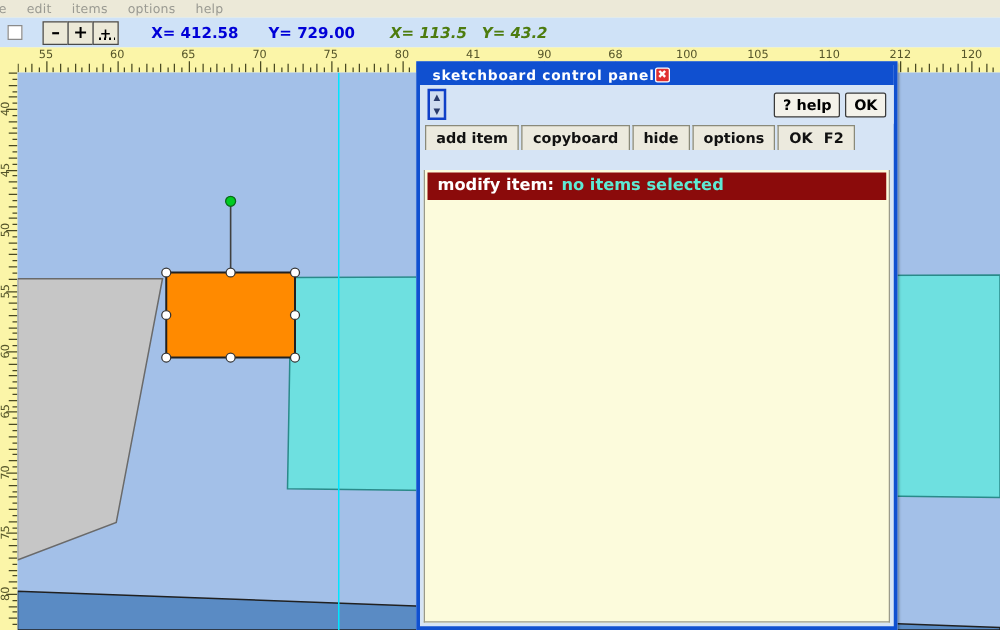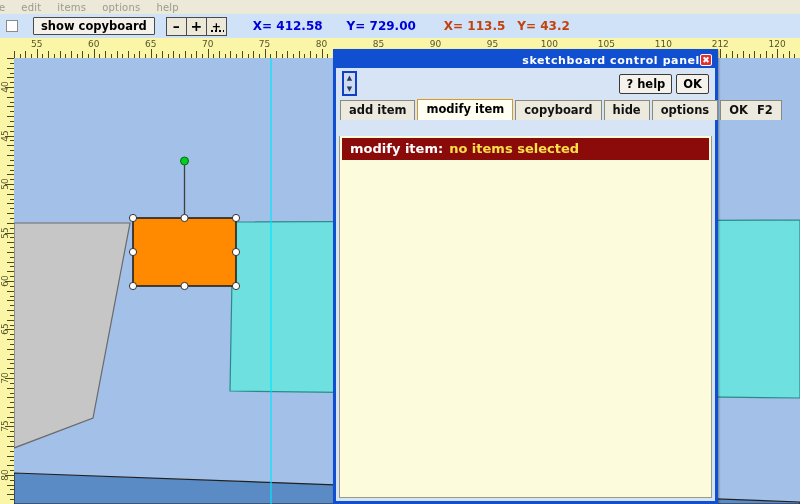--- a/index.html
+++ b/index.html
@@ -43,21 +43,21 @@
     width:21px;height:19px;background:#ece9d8;border:1px solid #4a4a4a;
     margin-left:-1px;display:flex;align-items:center;justify-content:center;
     font-size:14px;font-weight:bold;color:#000;line-height:1;box-sizing:border-box;
     position:relative;
   }
   .zbtn.fit{font-size:11px;}
   .zbtn.fit .bar{position:absolute;bottom:3px;left:4px;width:13px;height:2px;
     background:repeating-linear-gradient(to right,#000 0 2px,transparent 2px 4px);}
   .coord{font-size:12px;font-weight:bold;white-space:nowrap;}
   .coord.b{color:#0000d8;}
-  .coord.r{color:#c2410c;}
+  .coord.r{color:#4d7c0f;font-style:italic;}
 
   
   .ruler-h{
     position:absolute;left:0;top:38px;width:800px;height:20px;
     background:#fbf5a8;overflow:hidden;
   }
   .ruler-v{
     position:absolute;left:0;top:38px;width:14px;height:466px;
     background:#fbf5a8;overflow:hidden;
   }
@@ -75,21 +75,21 @@
   .canvas svg{display:block;}
 
   
   .panel{
     position:absolute;left:333px;top:49px;width:385px;height:455px;
     border:3px solid #1050d0;background:#d6e4f5;box-sizing:border-box;
     box-shadow:1px 1px 2px rgba(0,0,0,.35);
   }
   .panel-title{
     height:16px;background:#1050d0;
-    display:flex;align-items:center;justify-content:flex-end;
+    display:flex;align-items:center;justify-content:flex-start;
     padding:0 3px 0 10px;
   }
   .panel-title .t{color:#fff;font-size:11px;font-weight:bold;letter-spacing:.6px;white-space:nowrap;}
   .closebox{
     width:12px;height:12px;background:#e03030;border:1px solid #fff;
     display:flex;align-items:center;justify-content:center;
     color:#fff;font-size:9px;font-weight:bold;line-height:1;box-sizing:border-box;
     border-radius:2px;
   }
   .panel-head{
@@ -138,21 +138,20 @@
   <div class="menubar">
     <div class="mi">le</div>
     <div class="mi">edit</div>
     <div class="mi">items</div>
     <div class="mi">options</div>
     <div class="mi">help</div>
   </div>
 
   <div class="toolbar">
     <div class="chk"></div>
-    <div class="tbtn">show copyboard</div>
     <div class="zoomgrp">
       <div class="zbtn">–</div>
       <div class="zbtn">+</div>
       <div class="zbtn fit">
         <span>+</span>
         <span class="bar"></span>
       </div>
     </div>
     <div style="width:26px"></div>
     <div class="coord b">X= 412.58</div>
@@ -302,23 +301,23 @@
       <div class="tick" style="left: 777.217px; height: 9px;"></div>
       <div class="tick" style="left: 782.913px; height: 4px;"></div>
       <div class="tick" style="left: 788.609px; height: 7px;"></div>
       <div class="tick" style="left: 794.304px; height: 4px;"></div>
       <div class="lbl" style="left: 36.7826px;">55</div>
       <div class="lbl" style="left: 93.7391px;">60</div>
       <div class="lbl" style="left: 150.696px;">65</div>
       <div class="lbl" style="left: 207.652px;">70</div>
       <div class="lbl" style="left: 264.609px;">75</div>
       <div class="lbl" style="left: 321.565px;">80</div>
-      <div class="lbl" style="left: 378.522px;">85</div>
+      <div class="lbl" style="left: 378.522px;">41</div>
       <div class="lbl" style="left: 435.478px;">90</div>
-      <div class="lbl" style="left: 492.435px;">95</div>
+      <div class="lbl" style="left: 492.435px;">68</div>
       <div class="lbl" style="left: 549.391px;">100</div>
       <div class="lbl" style="left: 606.348px;">105</div>
       <div class="lbl" style="left: 663.304px;">110</div>
       <div class="lbl" style="left: 720.261px;">212</div>
       <div class="lbl" style="left: 777.217px;">120</div>
     </div>
 
   <div class="ruler-v" id="ruler-v">
       <div class="tick" style="top: 20px; width: 7px;"></div>
       <div class="tick" style="top: 24.8478px; width: 4px;"></div>
@@ -459,31 +458,30 @@
         <span>▼</span>
       </div>
       <div class="headbtns">
         <div class="hbtn">? help</div>
         <div class="hbtn">OK</div>
       </div>
     </div>
 
     <div class="tabs">
       <div class="tab">add item</div>
-      <div class="tab active">modify item</div>
       <div class="tab">copyboard</div>
       <div class="tab">hide</div>
       <div class="tab">options</div>
       <div class="tab okf2">
         <span>OK</span>
         <span>F2</span>
       </div>
     </div>
 
     <div class="panel-body">
       <div class="status-bar" style="background: rgb(139, 11, 11);">
         <span>modify item:</span>
-        <span class="val" style="color: #fde047;">no items selected</span>
+        <span class="val" style="color: #5eead4;">no items selected</span>
       </div>
     </div>
   </div>
 
 </div>
 
 </body></html>

